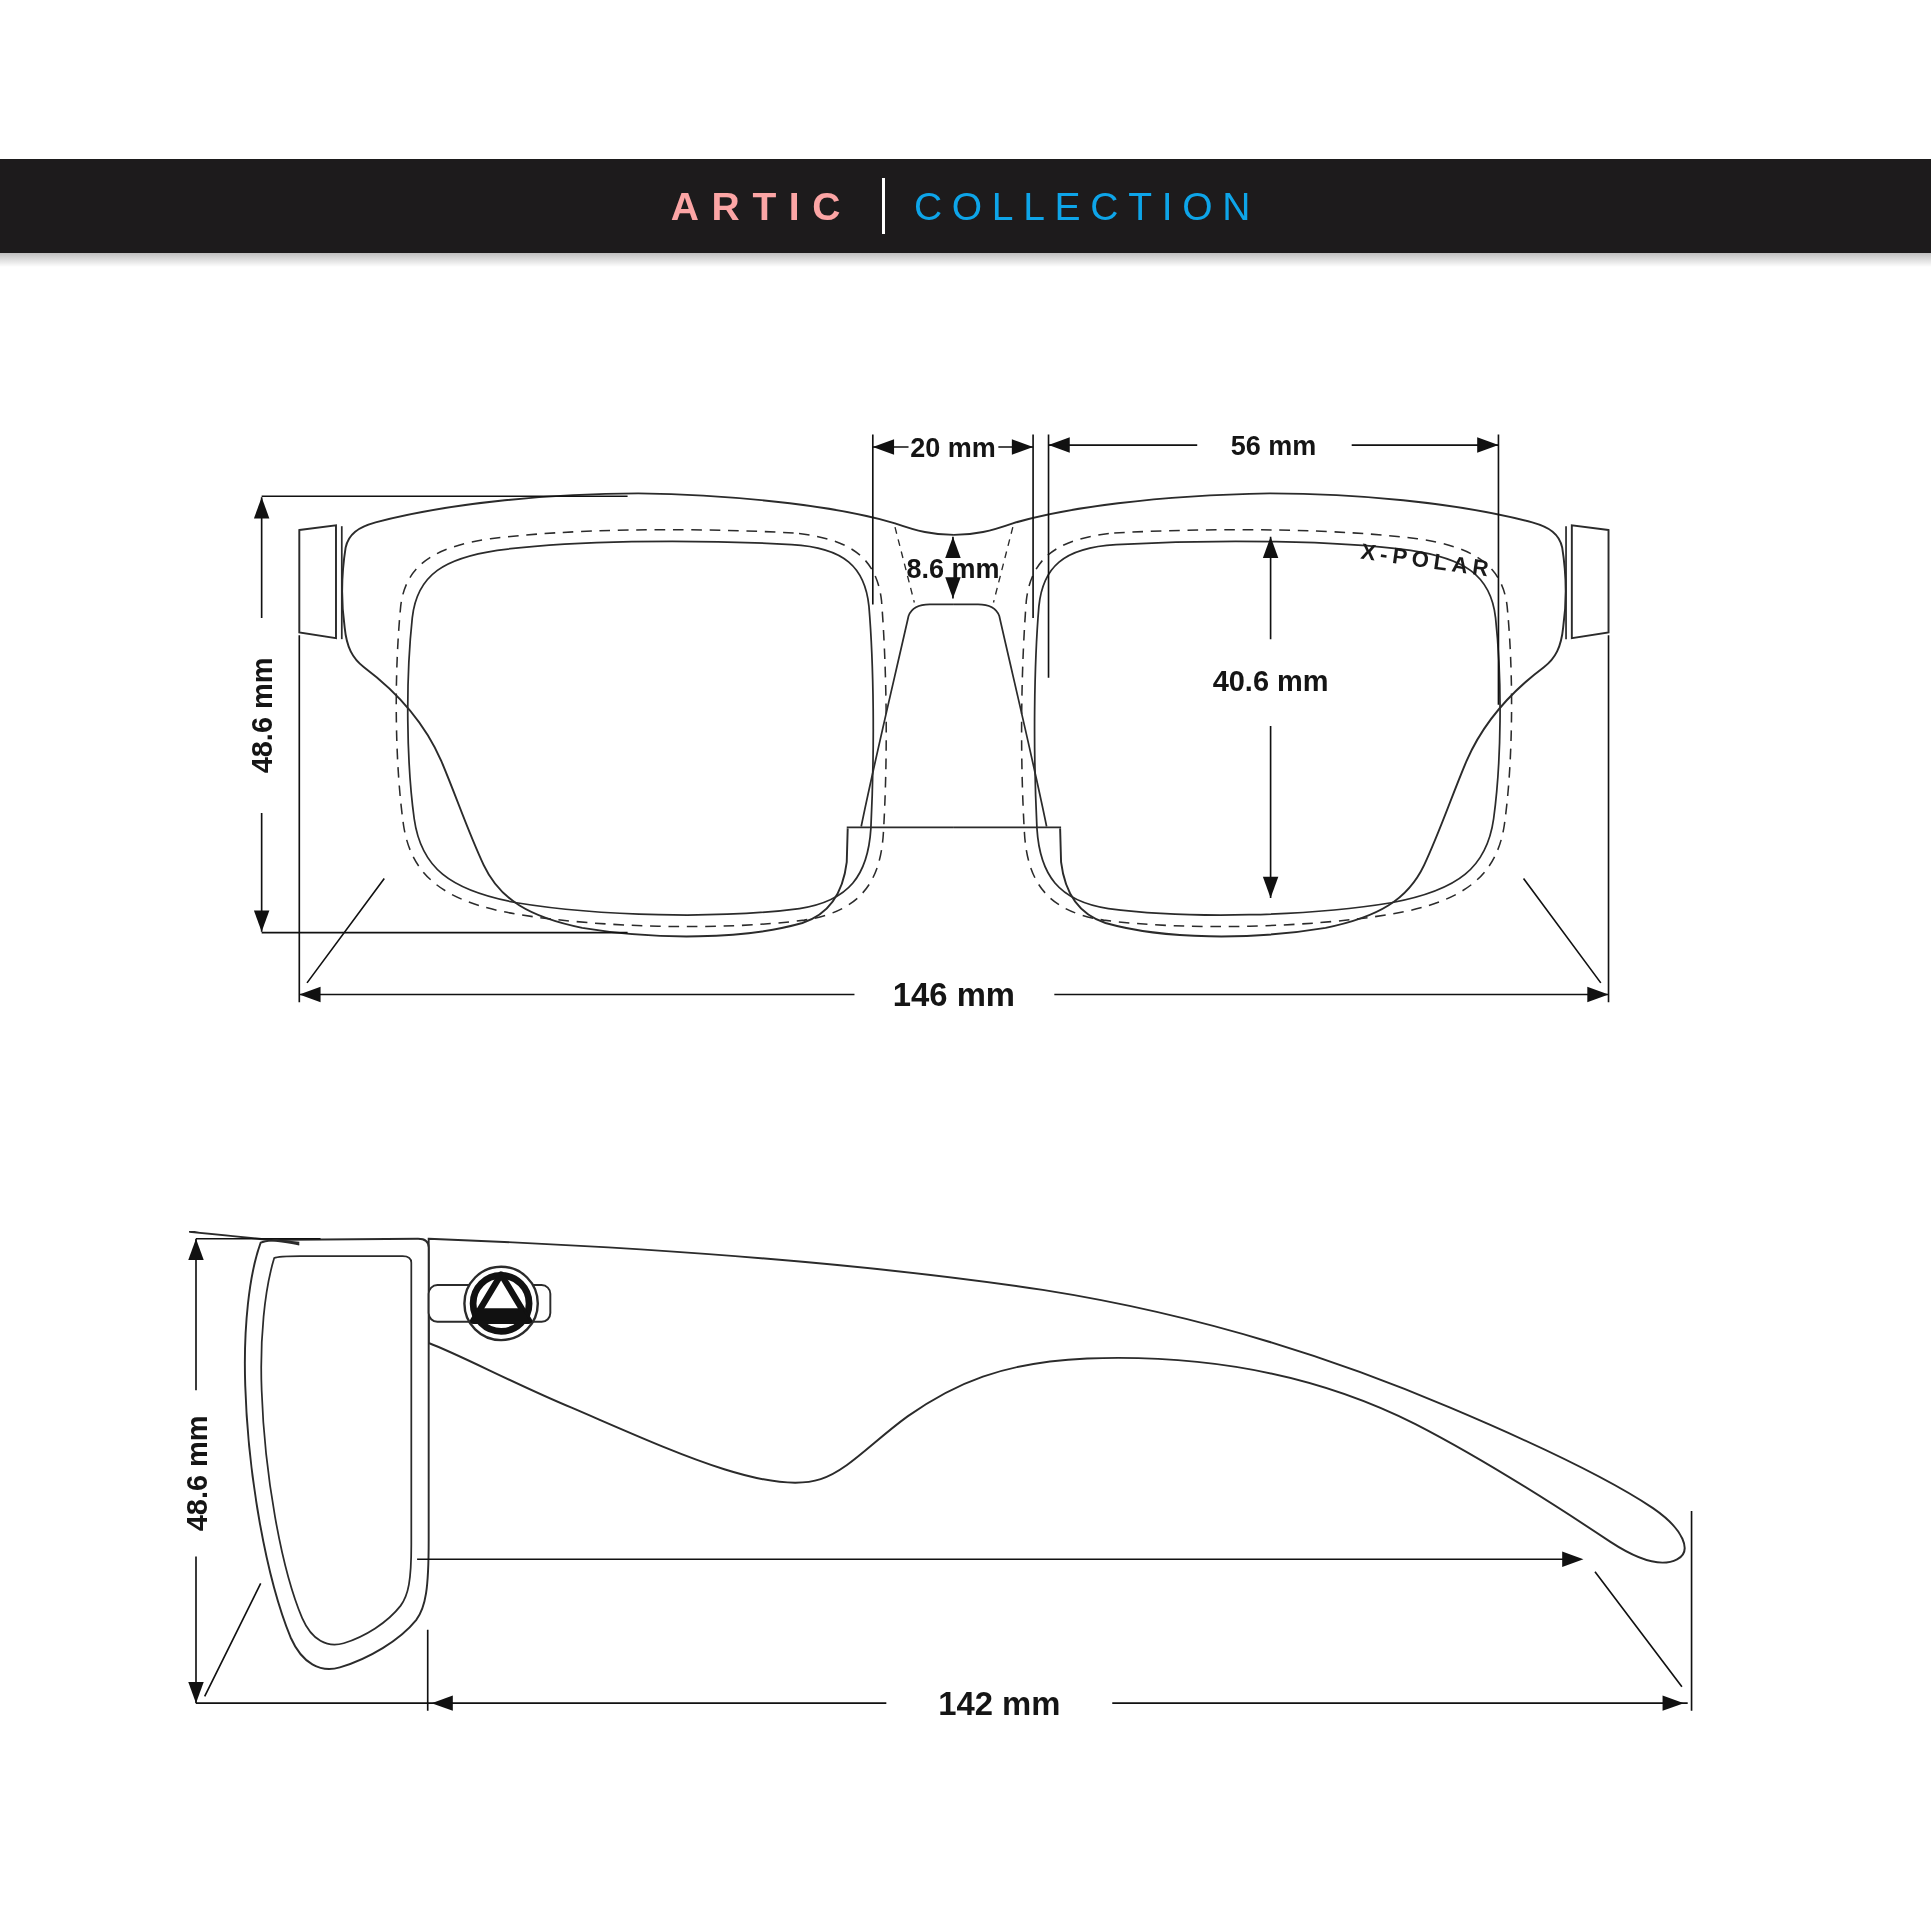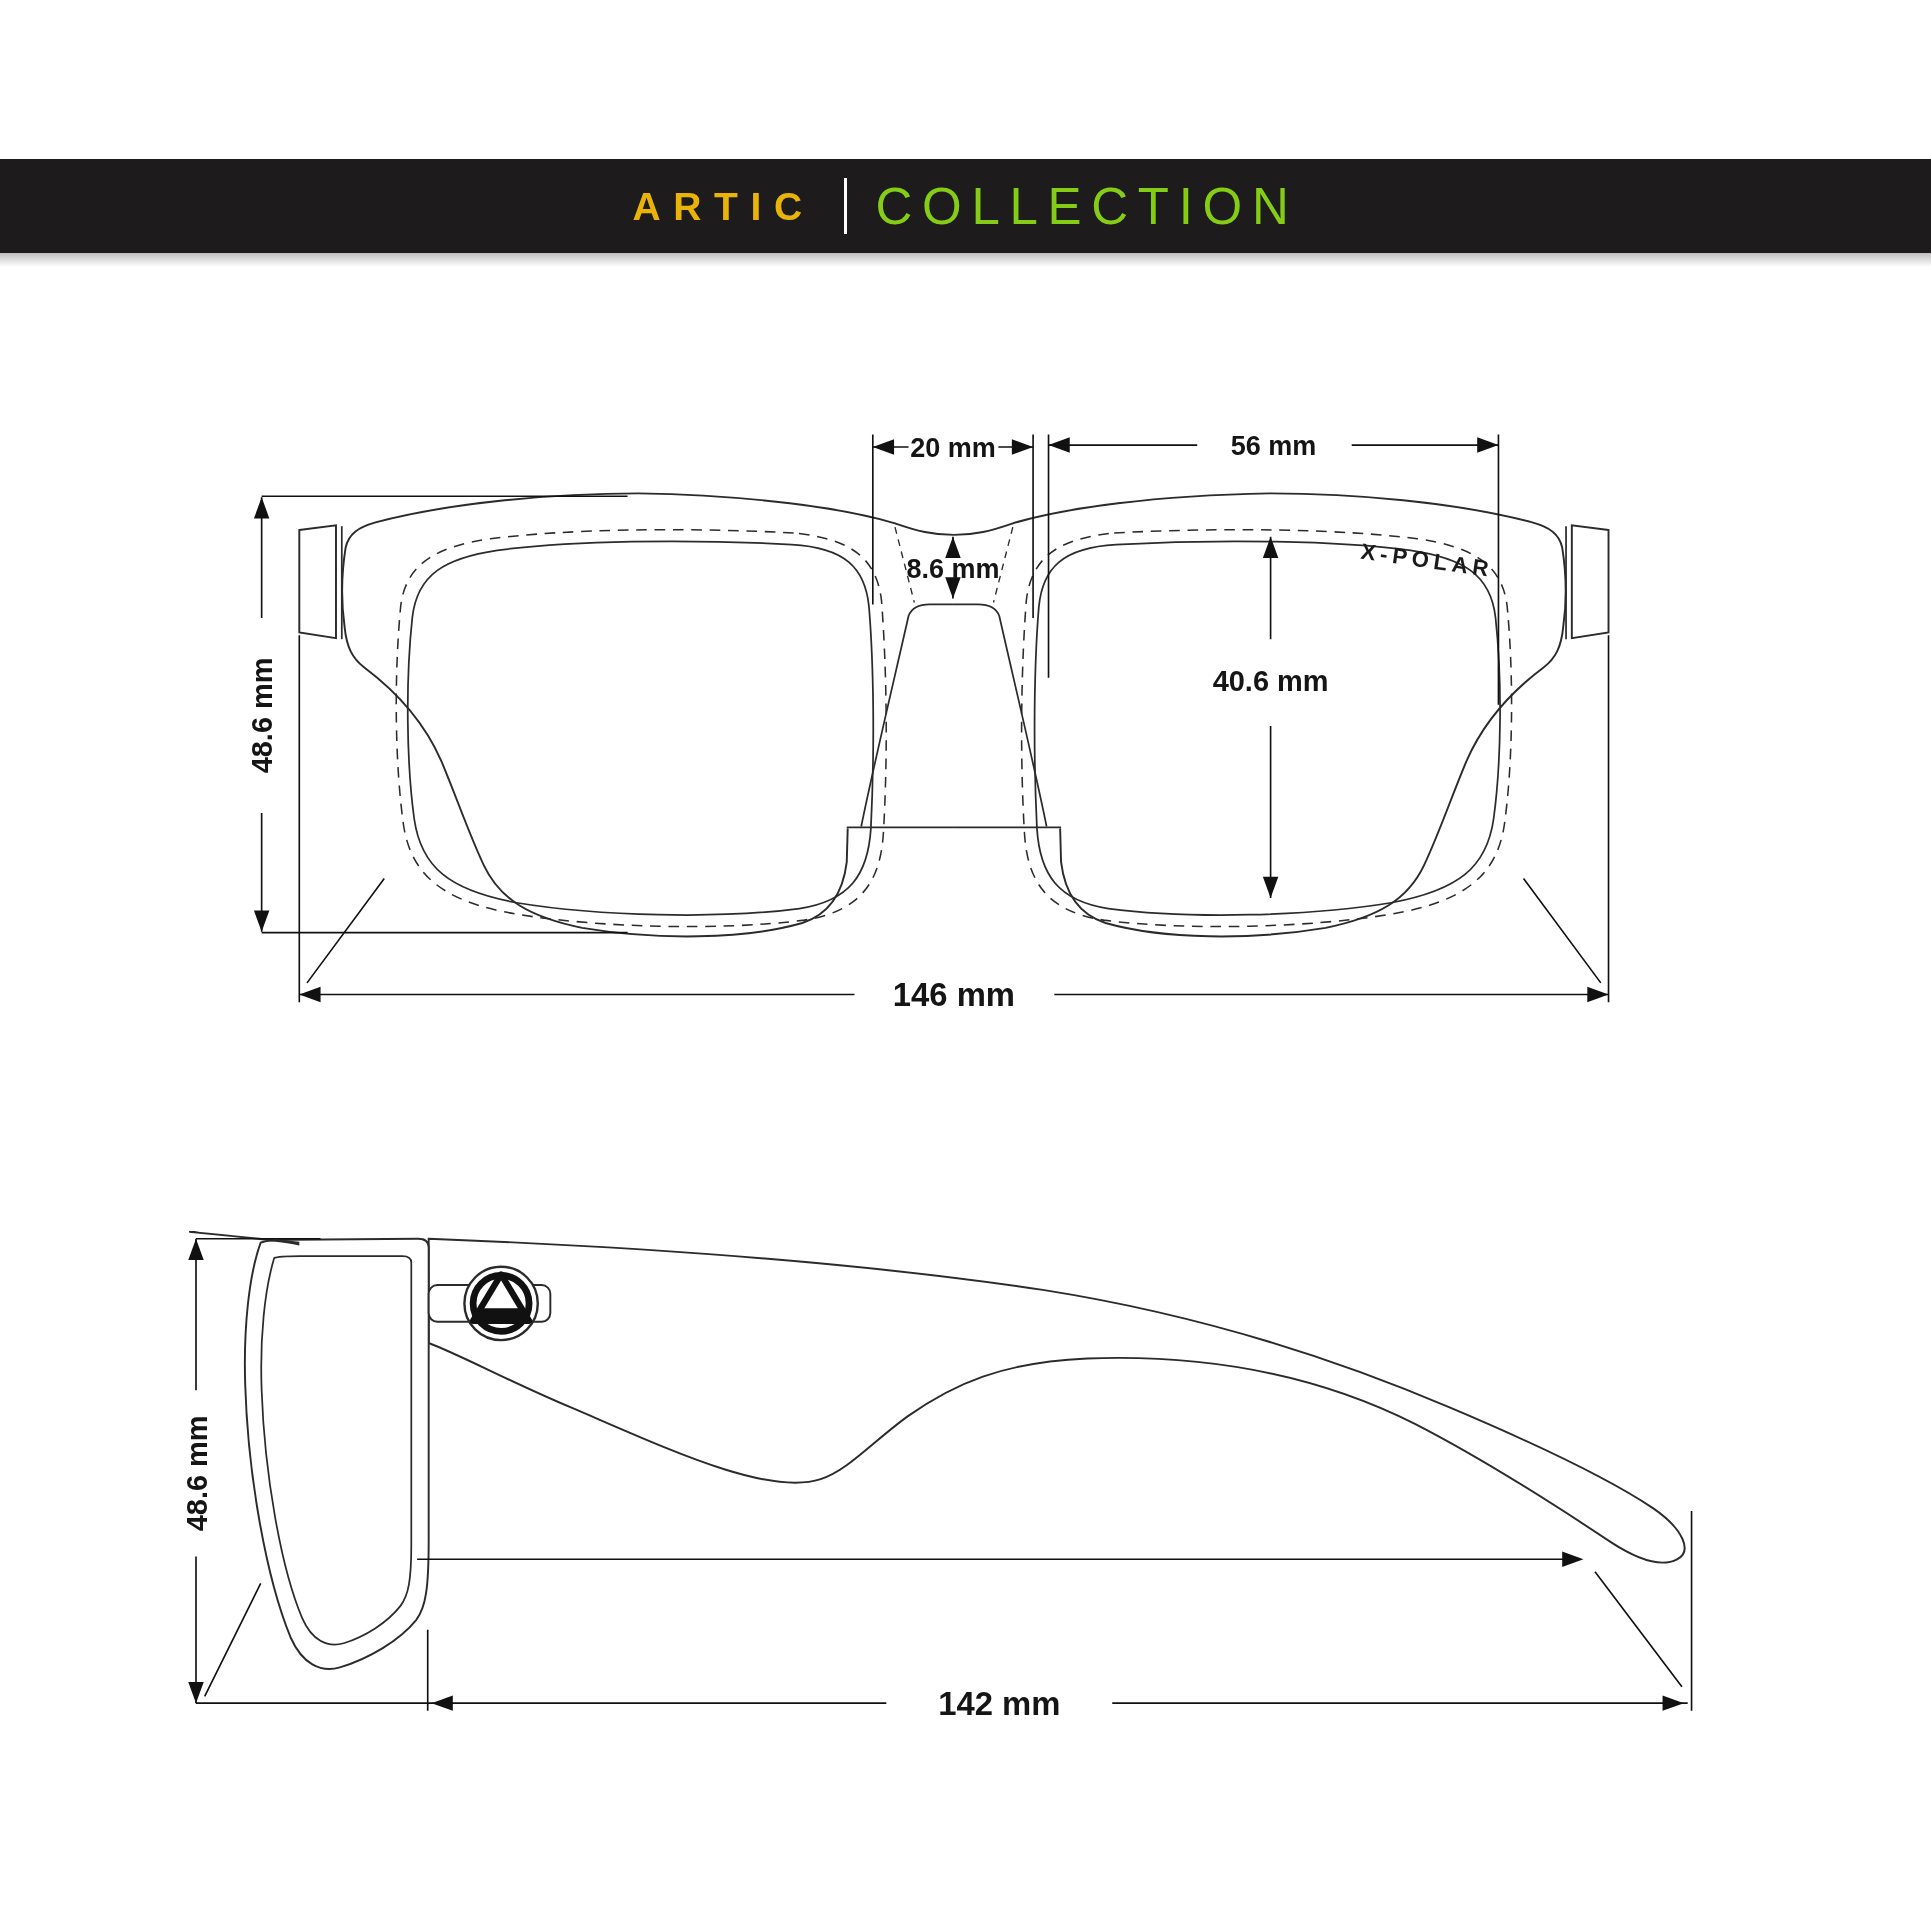--- a/index.html
+++ b/index.html
@@ -2,23 +2,23 @@
 <html><head>
 <meta charset="utf-8">
 <style>
   html,body{margin:0;padding:0;background:#ffffff;}
   .page{position:relative;width:1931px;height:1931px;background:#fff;overflow:hidden;
         font-family:"Liberation Sans",sans-serif;}
   
   .banner{position:absolute;top:159px;left:0;width:1931px;height:94px;
           background:#1d1b1c;display:flex;align-items:center;justify-content:center;}
   .banner-inner{display:flex;align-items:center;gap:29px;}
-  .brand{color:#eab308;font-size:39px;font-weight:700;letter-spacing:12.6px;line-height:1;}
+  .brand{color:#fca5a5;font-size:39px;font-weight:700;letter-spacing:12.6px;line-height:1;}
   .sep{width:2.9px;height:56px;background:#fff;}
-  .coll{color:#84cc16;font-size:51px;font-weight:400;letter-spacing:9.7px;line-height:1;}
+  .coll{color:#0ea5e9;font-size:39px;font-weight:400;letter-spacing:9.7px;line-height:1;}
   .banner-shadow{position:absolute;top:253px;left:0;width:1931px;height:13.5px;
           background:linear-gradient(to bottom,rgba(0,0,0,.25),rgba(0,0,0,0));}
   
   svg{position:absolute;top:0;left:0;}
   .frame{fill:#ffffff;stroke:#2b2b2b;stroke-width:2;}
   .thin {fill:none;stroke:#2b2b2b;stroke-width:1.8;}
   .dash {fill:none;stroke:#2b2b2b;stroke-width:1.6;stroke-dasharray:11 8;}
   .dashs{fill:none;stroke:#2b2b2b;stroke-width:1.4;stroke-dasharray:7 6;}
   .dim  {fill:none;stroke:#111;stroke-width:1.7;}
   .ah   {fill:#111;stroke:none;}

